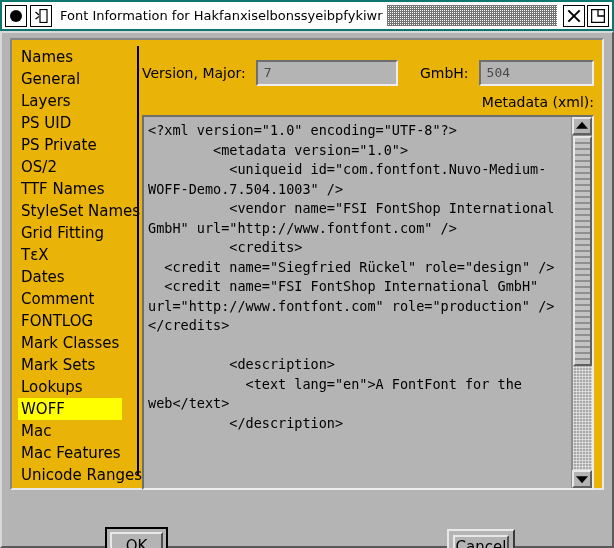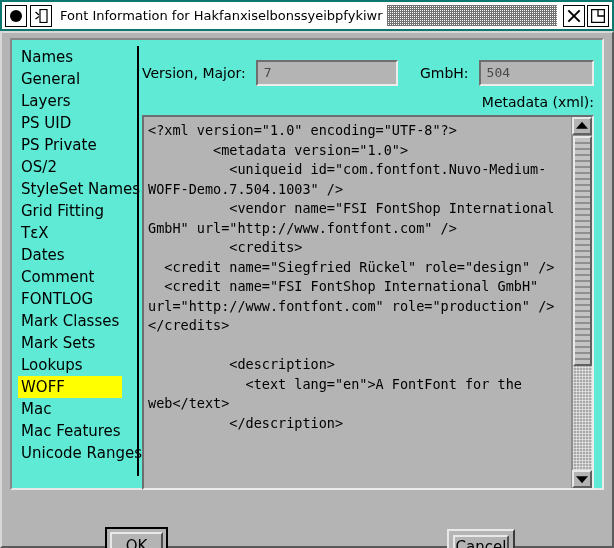--- a/index.html
+++ b/index.html
@@ -108,21 +108,21 @@
     border-top: 2px solid #d8d8d8;
     border-left: 2px solid #d8d8d8;
     border-right: 2px solid #5a5a5a;
     border-bottom: 2px solid #5a5a5a;
   }
   .panel {
     position: absolute;
     left: 8px; top: 5px;
     width: 594px;
     height: 452px;
-    background: #5eead4;
+    background: #eab308;
     box-sizing: border-box;
     border-top: 2px solid #868686;
     border-left: 2px solid #868686;
     border-right: 2px solid #e8e8e8;
     border-bottom: 2px solid #e8e8e8;
   }
 
   
   .sidebar {
     position: absolute;
@@ -364,20 +364,21 @@
 
     <div class="panel">
 
       <div class="sidebar">
         <div class="side-item">Names</div>
         <div class="side-item">General</div>
         <div class="side-item">Layers</div>
         <div class="side-item">PS UID</div>
         <div class="side-item">PS Private</div>
         <div class="side-item">OS/2</div>
+        <div class="side-item">TTF Names</div>
         <div class="side-item">StyleSet Names</div>
         <div class="side-item">Grid Fitting</div>
         <div class="side-item">TεX</div>
         <div class="side-item">Dates</div>
         <div class="side-item">Comment</div>
         <div class="side-item">FONTLOG</div>
         <div class="side-item">Mark Classes</div>
         <div class="side-item">Mark Sets</div>
         <div class="side-item">Lookups</div>
         <div class="side-item selected">WOFF</div>

